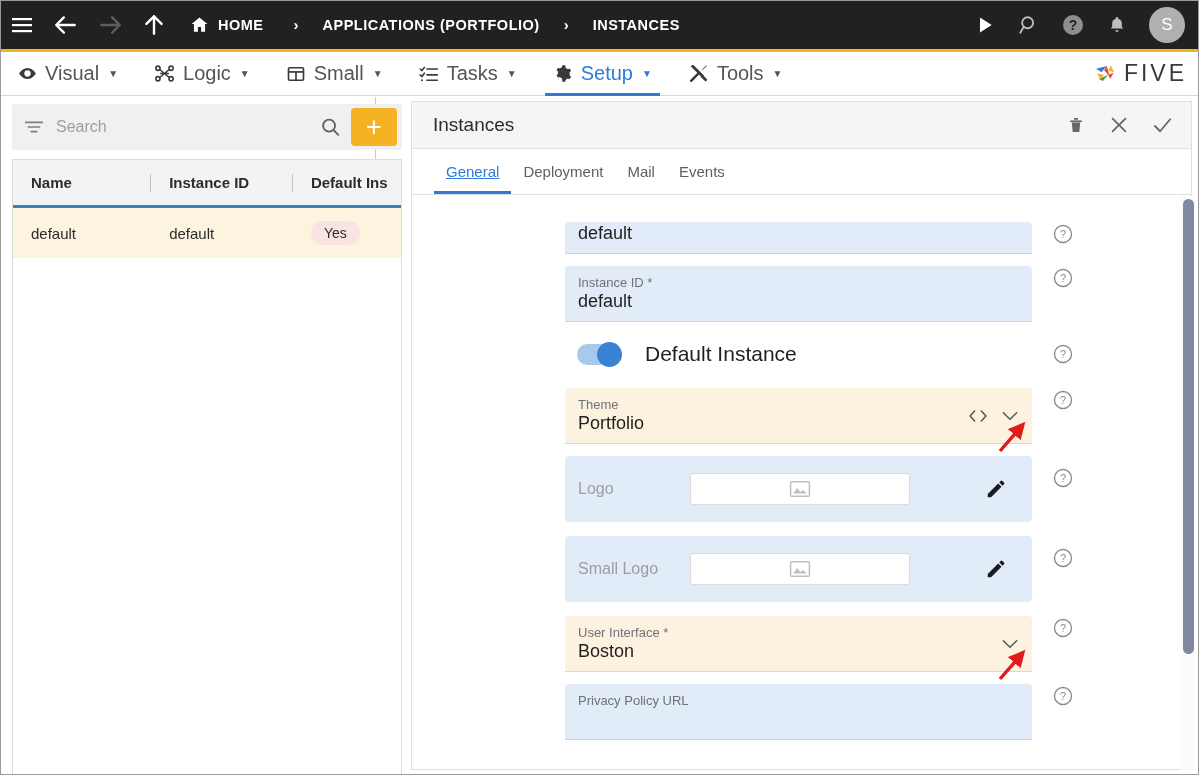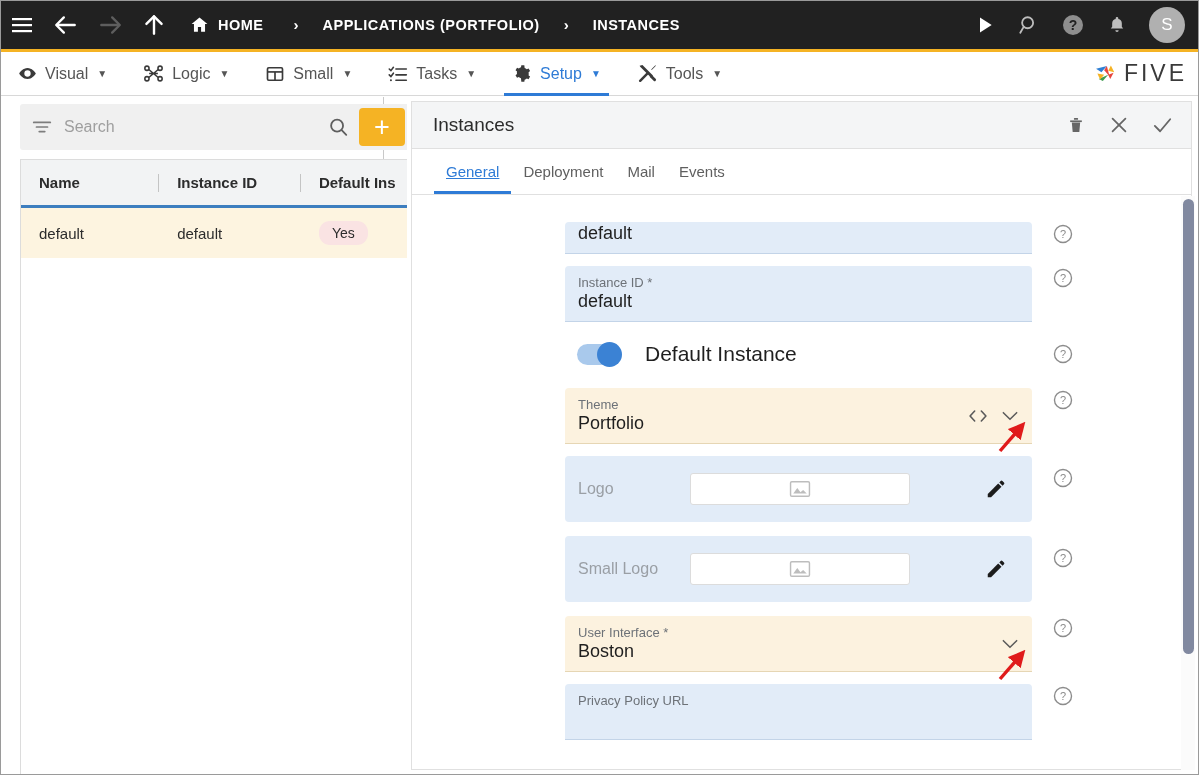--- a/index.html
+++ b/index.html
@@ -74,42 +74,42 @@
   }
   .menu-item {
     display: flex; align-items: center; gap: 8px;
     height: 44px;
     padding: 0 18px;
     cursor: pointer;
     position: relative;
     color: #555555;
     font-size: 15px;
   }
-  .menu-item .mlabel { font-size: 16px; color: #555555; }
+  .menu-item .mlabel { font-size: 20px; color: #555555; }
   .menu-item .caret { font-size: 10px; color: #555555; margin-left: 1px;}
   .menu-item.active .mlabel,
   .menu-item.active .caret { color: #2e7bd6; }
   .menu-item.active::after {
     content: ""; position: absolute;
     left: 10px; right: 10px; bottom: 0;
     height: 3px; background: #2e7bd6;
   }
   .menu-icon { color: #3a3a3a; display: flex; align-items: center; }
   .brand {
     margin-left: auto; margin-right: 12px;
     display: flex; align-items: center; gap: 5px;
   }
   .brand-text {
     font-size: 23px; letter-spacing: 3px;
     color: #3a3a3a; font-weight: normal;
   }
 
   
   .leftpanel {
-    position: absolute; top: 97px; left: 12px;
+    position: absolute; top: 97px; left: 4px;
     width: 372px; height: 678px;
     background: #ffffff;
     border-right: 1px solid #c9c9c9;
   }
   .searchbar {
     position: absolute; top: 7px; left: 8px;
     width: 390px; height: 46px;
     background: #f0f0f0;
     border-radius: 3px;
     display: flex; align-items: center;

